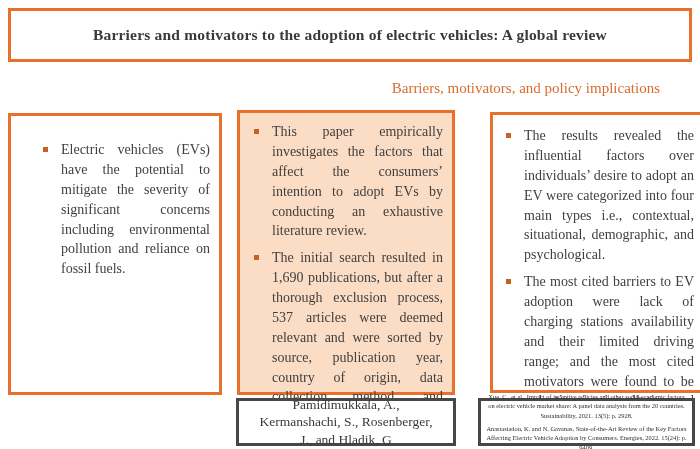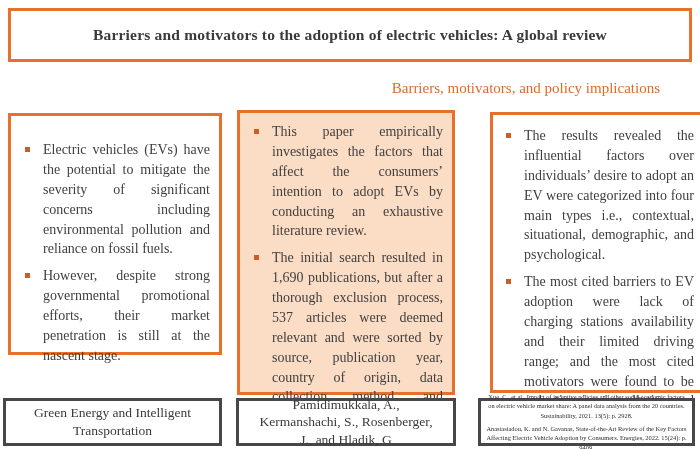--- a/index.html
+++ b/index.html
@@ -40,21 +40,21 @@
     color:#d96b30;font-size:15px;
   }
 
   
   .panel{
     position:absolute;
     border:3px solid var(--accent);
     box-sizing:border-box;
     background:#fff;
   }
-  .panel.background{left:8px;top:113px;width:214px;height:242px;padding:24px 9px 0 13px;}
+  .panel.background{left:8px;top:113px;width:214px;height:282px;padding:24px 9px 0 31px;}
   .panel.methods{left:237px;top:110px;width:218px;height:285px;padding:9px 9px 0 13px;background:var(--peach);}
   .panel.findings{left:490px;top:112px;width:215px;height:281px;padding:11px 8px 0 12px;}
 
   .bullet-item{
     display:flex;
     margin-bottom:7px;
   }
   .bullet-marker{
     flex:0 0 5px;height:5px;background:var(--bullet);
     margin:7px 13px 0 1px;
@@ -93,24 +93,20 @@
     <h1>Barriers and motivators to the adoption of electric vehicles: A global review</h1>
   </div>
 
   <div class="subtitle">Barriers, motivators, and policy implications</div>
 
   <div class="panel background">
     <div class="bullet-item">
       <span class="bullet-marker"></span>
       <span class="bullet-text">Electric vehicles (EVs) have the potential to mitigate the severity of significant concerns including environmental pollution and reliance on fossil fuels.</span>
     </div>
-    <div class="bullet-item">
-      <span class="bullet-marker"></span>
-      <span class="bullet-text">However, despite strong governmental promotional efforts, their market penetration is still at the nascent stage.</span>
-    </div>
   </div>
 
   <div class="panel methods">
     <div class="bullet-item">
       <span class="bullet-marker"></span>
       <span class="bullet-text">This paper empirically investigates the factors that affect the consumers’ intention to adopt EVs by conducting an exhaustive literature review.</span>
     </div>
     <div class="bullet-item">
       <span class="bullet-marker"></span>
       <span class="bullet-text">The initial search resulted in 1,690 publications, but after a thorough exclusion process, 537 articles were deemed relevant and were sorted by source, publication year, country of origin, data collection method, and research domain</span>
@@ -121,23 +117,20 @@
     <div class="bullet-item">
       <span class="bullet-marker"></span>
       <span class="bullet-text">The results revealed the influential factors over individuals’ desire to adopt an EV were categorized into four main types i.e., contextual, situational, demographic, and psychological.</span>
     </div>
     <div class="bullet-item">
       <span class="bullet-marker"></span>
       <span class="bullet-text">The most cited barriers to EV adoption were lack of charging stations availability and their limited driving range; and the most cited motivators were found to be reduction in air pollution and the availability of policy incentives.</span>
     </div>
   </div>
 
-  <div class="foot-box journal">
-    <span class="foot-text">Green Energy and Intelligent Transportation</span>
-  </div>
 
   <div class="foot-box authors">
     <span class="foot-text">Pamidimukkala, A., Kermanshachi, S., Rosenberger, J., and Hladik, G</span>
   </div>
 
   <div class="foot-box refs">
     <span class="ref-text">Xue, C., et al., Impact of incentive policies and other socio-economic factors on electric vehicle market share: A panel data analysis from the 20 countries. Sustainability, 2021. 13(5): p. 2928.</span>
     <span class="ref-text">Anastasiadou, K. and N. Gavanas, State-of-the-Art Review of the Key Factors Affecting Electric Vehicle Adoption by Consumers. Energies, 2022. 15(24): p. 9409.</span>
   </div>
 

